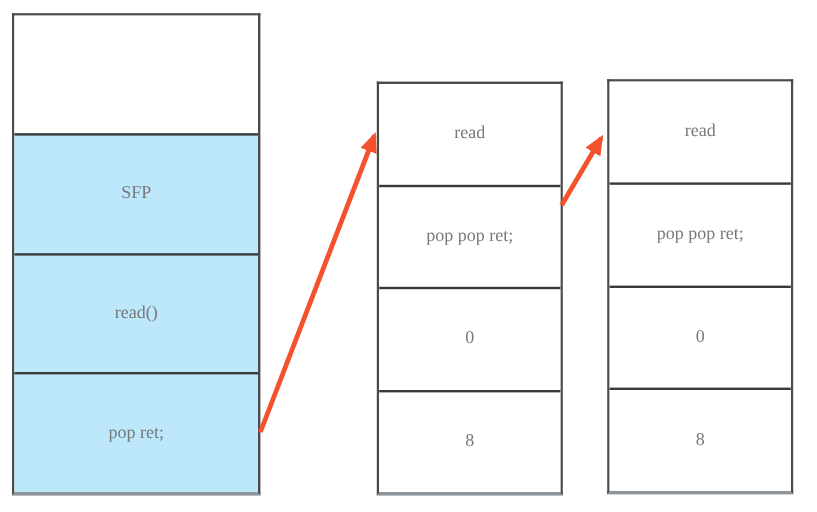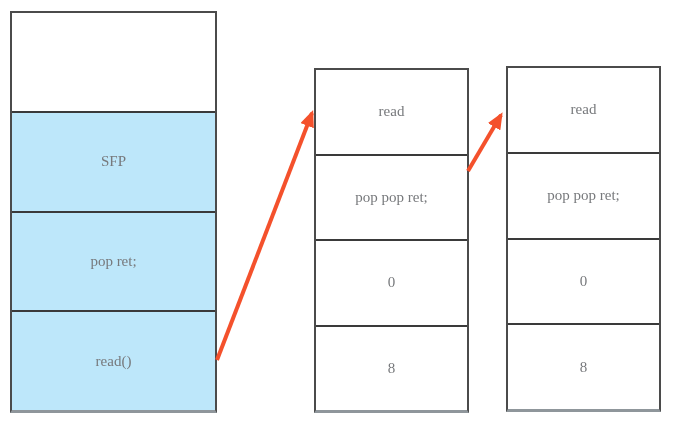--- a/index.html
+++ b/index.html
@@ -59,24 +59,24 @@
 <div class="canvas">
 
   <div class="stack stack-left">
     <div class="cell">
       <span></span>
     </div>
     <div class="cell blue">
       <span>SFP</span>
     </div>
     <div class="cell blue">
-      <span>pop ret;</span>
+      <span>read()</span>
     </div>
     <div class="cell blue">
-      <span>read()</span>
+      <span>pop ret;</span>
     </div>
   </div>
 
   <div class="stack stack-mid">
     <div class="cell">
       <span>read</span>
     </div>
     <div class="cell">
       <span>pop pop ret;</span>
     </div>

